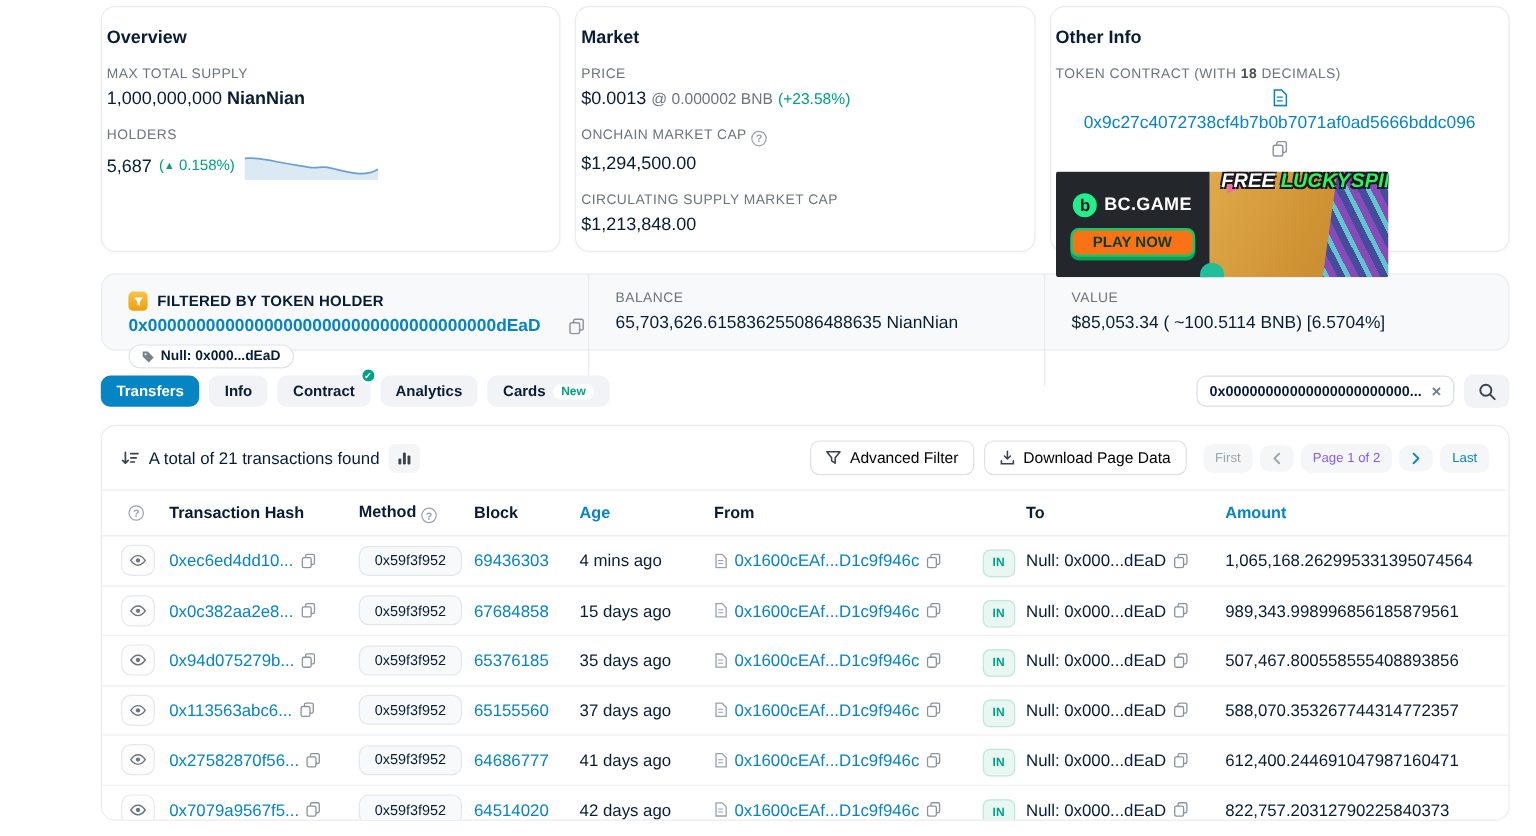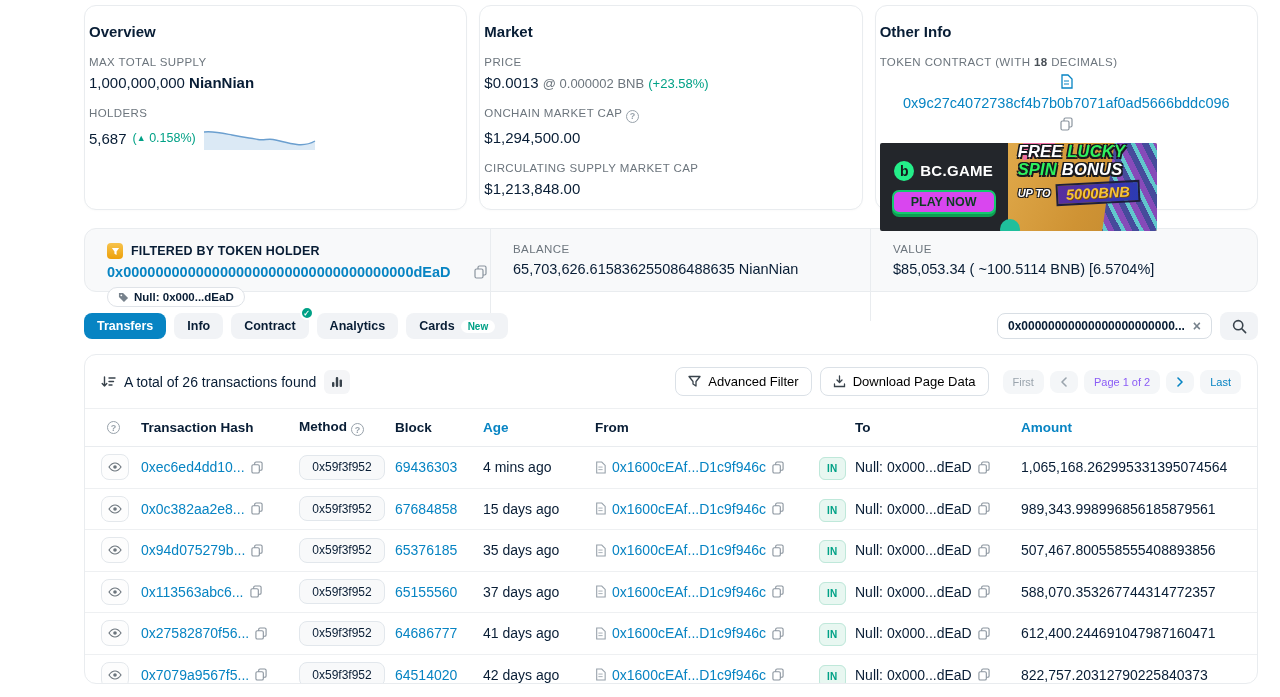--- a/index.html
+++ b/index.html
@@ -31,25 +31,25 @@
 
   
   .ad { width:277px; height:88px; display:flex; border-radius:2px; overflow:hidden;
     position:relative; cursor:pointer; }
   .ad-left { width:128px; background:#23262b; display:flex; flex-direction:column;
     align-items:center; justify-content:center; gap:9px; z-index:2; }
   .ad-brandrow { display:flex; align-items:center; gap:6px; }
   .ad-logo { width:20px; height:20px; border-radius:50%; background:#24ee89; color:#15181d;
     font-weight:800; font-size:14px; display:flex; align-items:center; justify-content:center; }
   .ad-brand { color:#fff; font-weight:800; font-size:15px; letter-spacing:.3px; }
-  .ad-cta { background:#d946ef; color:#0c3d23; border:2px solid #14c96d; border-radius:7px;
+  .ad-cta { background:#f97316; color:#0c3d23; border:2px solid #14c96d; border-radius:7px;
     font-size:12.5px; font-weight:800; padding:3px 17px; box-shadow:0 3px 0 #0e9e54; }
   .ad-right { flex:1; position:relative;
     background:linear-gradient(115deg,#e0a94a 0%,#cf9334 55%,#c0882f 100%);
-    display:flex; flex-direction:column; justify-content:flex-start; padding-left:10px; gap:1px; overflow:hidden; }
+    display:flex; flex-direction:row; justify-content:space-between; padding-left:10px; gap:1px; overflow:hidden; }
   .ad-right::before { content:""; position:absolute; right:-22px; top:-18px; width:70px; height:120px;
     background:repeating-linear-gradient(55deg,#2f3fae 0 6px,#4fd1e8 6px 10px,#7b3fd1 10px 16px);
     transform:rotate(8deg); opacity:.85; }
   .ad-right::after { content:""; position:absolute; left:14px; top:-10px; width:34px; height:22px;
     background:#f06fa0; transform:rotate(-18deg) skewX(-18deg); }
   .ad-dot { position:absolute; left:120px; bottom:-8px; width:20px; height:20px;
     border-radius:50%; background:#1fbf9c; z-index:3; }
   .ad-l1,.ad-l2 { position:relative; z-index:2; font-weight:800; font-style:italic;
     font-size:16.5px; line-height:1.05; letter-spacing:.2px; white-space:nowrap;
     text-shadow:-1.5px -1.5px 0 #17191e,1.5px -1.5px 0 #17191e,-1.5px 1.5px 0 #17191e,1.5px 1.5px 0 #17191e; }
@@ -280,21 +280,21 @@
     </div>
   </div>
 
   <div class="table-card">
     <div class="toolbar">
       <div class="toolbar-left">
         <svg width="15" height="14" viewBox="0 0 15 14">
             <path d="M3.5 2v9M1.2 8.6L3.5 11l2.3-2.4" fill="none" stroke="#39434c" stroke-width="1.4" stroke-linecap="round" stroke-linejoin="round"></path>
             <path d="M8 3h6M8 6.5h4.5M8 10h3" stroke="#39434c" stroke-width="1.4" stroke-linecap="round"></path>
           </svg>
-        <span>A total of 26 transactions found</span>
+        <span>A total of 21 transactions found</span>
         <button class="mini-btn">
           <svg width="12" height="12" viewBox="0 0 12 12">
               <rect x="1" y="6" width="2.4" height="5" rx="1" fill="#39434c"></rect>
               <rect x="4.8" y="1" width="2.4" height="10" rx="1" fill="#39434c"></rect>
               <rect x="8.6" y="3.5" width="2.4" height="7.5" rx="1" fill="#39434c"></rect>
             </svg>
         </button>
       </div>
       <div class="toolbar-right">
         <button class="out-btn">

